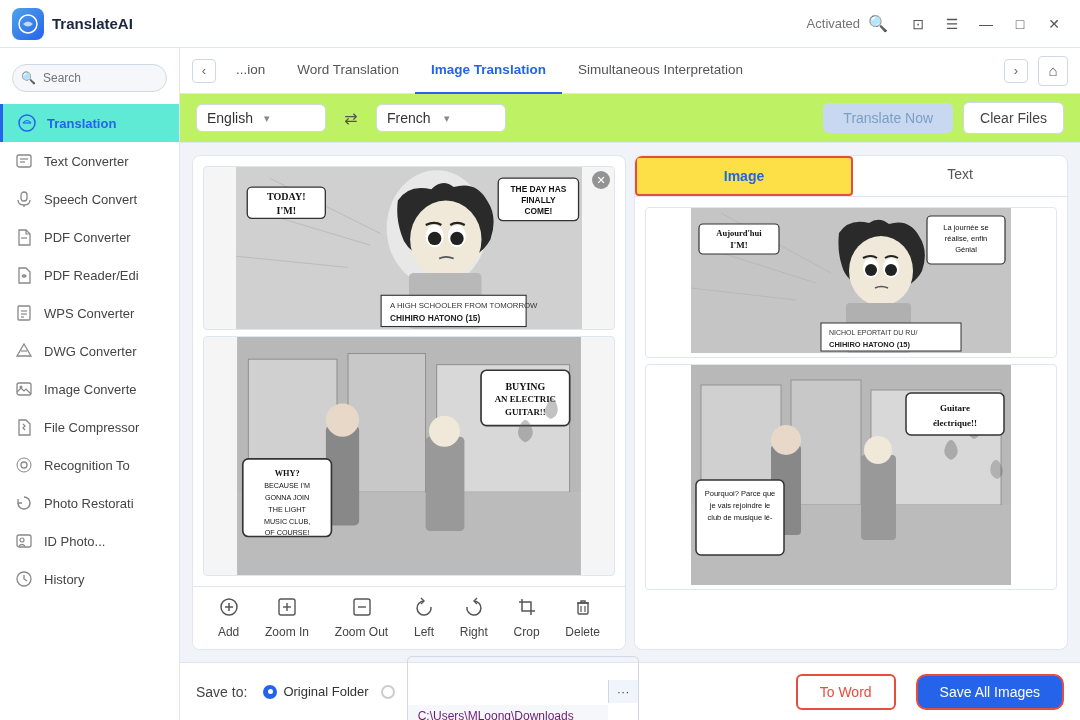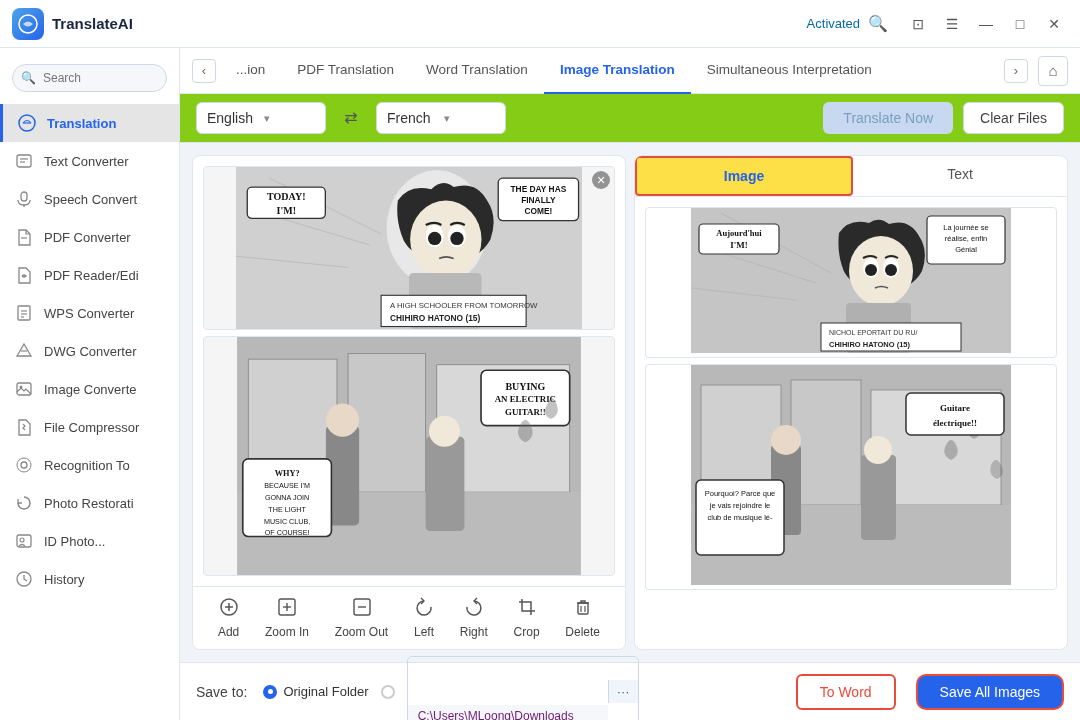--- a/index.html
+++ b/index.html
@@ -9,49 +9,49 @@
     .title-bar {
       display: flex; align-items: center; background: #fff;
       padding: 0 12px; height: 48px; border-bottom: 1px solid #e0e6ef;
       user-select: none;
     }
     .title-bar-logo { display: flex; align-items: center; gap: 8px; flex: 1; }
     .title-bar-logo .logo-icon { width: 32px; height: 32px; background: linear-gradient(135deg, #4fa3e8, #2563eb); border-radius: 8px; display: flex; align-items: center; justify-content: center; color: #fff; font-size: 16px; font-weight: bold; }
     .title-bar-logo .app-name { font-size: 15px; font-weight: 600; color: #1a2540; }
     .title-bar-controls { display: flex; align-items: center; gap: 6px; }
     .title-bar-activated { display: flex; align-items: center; gap: 8px; margin-right: 16px; font-size: 13px; color: #555; }
-    .title-bar-activated span { color: #0369a1; font-weight: 500; }
+    .title-bar-activated span { color: #737373; font-weight: 500; }
     .title-bar-btn { width: 28px; height: 28px; border: none; background: transparent; cursor: pointer; display: flex; align-items: center; justify-content: center; border-radius: 4px; font-size: 14px; color: #555; }
 
     
     .main-layout { display: flex; flex: 1; overflow: hidden; }
 
     
     .sidebar { width: 180px; background: #fff; border-right: 1px solid #e0e6ef; display: flex; flex-direction: column; padding: 8px 0; }
     .sidebar-search { margin: 8px 12px 12px; position: relative; }
     .sidebar-search input { width: 100%; padding: 6px 10px 6px 30px; border: 1px solid #d0d8e8; border-radius: 16px; font-size: 12px; color: #888; outline: none; background: #f5f7fa; }
     .sidebar-search .search-icon-inner { position: absolute; left: 9px; top: 50%; transform: translateY(-50%); color: #aab; font-size: 12px; }
     .sidebar-item { display: flex; align-items: center; gap: 10px; padding: 9px 14px; cursor: pointer; font-size: 13px; color: #444; border-radius: 0; }
-    .sidebar-item.active { background: #e5e5e5; color: #2563eb; border-left: 3px solid #2563eb; }
+    .sidebar-item.active { background: #5eead4; color: #2563eb; border-left: 3px solid #2563eb; }
     .sidebar-item.active .sidebar-item-label { color: #2563eb; font-weight: 600; }
     .sidebar-item .item-icon { width: 20px; height: 20px; display: flex; align-items: center; justify-content: center; font-size: 15px; flex-shrink: 0; }
 
     
     .content { flex: 1; display: flex; flex-direction: column; overflow: hidden; }
 
     
     .tab-bar { display: flex; align-items: center; background: #fff; border-bottom: 1px solid #e0e6ef; padding: 0 12px; height: 46px; gap: 0; }
     .tab-nav-btn { width: 24px; height: 24px; border: 1px solid #d0d8e8; background: #fff; border-radius: 4px; cursor: pointer; display: flex; align-items: center; justify-content: center; font-size: 13px; color: #666; margin-right: 4px; }
     .tab-item { padding: 0 16px; height: 46px; display: flex; align-items: center; font-size: 13.5px; color: #555; cursor: pointer; border-bottom: 2px solid transparent; white-space: nowrap; }
     .tab-item.active { color: #2563eb; border-bottom: 2px solid #2563eb; font-weight: 600; }
     .tab-bar-end { margin-left: auto; display: flex; align-items: center; }
     .home-btn { width: 30px; height: 30px; border: 1px solid #d0d8e8; background: #fff; border-radius: 4px; cursor: pointer; display: flex; align-items: center; justify-content: center; font-size: 15px; color: #555; }
 
     
-    .toolbar { display: flex; background: #84cc16; border-bottom: 1px solid #e0e6ef; padding: 8px 16px; gap: 10px; }
+    .toolbar { display: flex; align-items: center; background: #bef264; border-bottom: 1px solid #e0e6ef; padding: 8px 16px; gap: 10px; }
     .lang-select { display: flex; align-items: center; gap: 6px; border: 1px solid #d0d8e8; border-radius: 6px; padding: 5px 10px; background: #fff; cursor: pointer; min-width: 130px; }
     .lang-select span { font-size: 14px; color: #333; flex: 1; }
     .lang-select .chevron { color: #888; font-size: 11px; }
     .swap-btn { width: 30px; height: 30px; border: none; background: transparent; cursor: pointer; display: flex; align-items: center; justify-content: center; font-size: 16px; color: #555; }
     .translate-btn { margin-left: auto; padding: 7px 20px; background: #c8d8f0; border: none; border-radius: 6px; font-size: 14px; color: #7a9fc0; cursor: not-allowed; }
     .clear-btn { padding: 7px 16px; border: 1px solid #d0d8e8; background: #fff; border-radius: 6px; font-size: 14px; color: #444; cursor: pointer; }
 
     
     .work-area { display: flex; flex: 1; overflow: hidden; background: #f0f4f8; gap: 8px; padding: 12px; }
 
@@ -260,23 +260,20 @@
   </div>
 
   <div class="content">
 
     <div class="tab-bar">
       <button class="tab-nav-btn">‹</button>
       <div class="tab-item">
         <span>...ion</span>
       </div>
       <div class="tab-item">
-        <span>PDF Translation</span>
-      </div>
-      <div class="tab-item">
         <span>Word Translation</span>
       </div>
       <div class="tab-item active">
         <span>Image Translation</span>
       </div>
       <div class="tab-item">
         <span>Simultaneous Interpretation</span>
       </div>
       <div class="tab-bar-end">
         <button class="tab-nav-btn">›</button>

